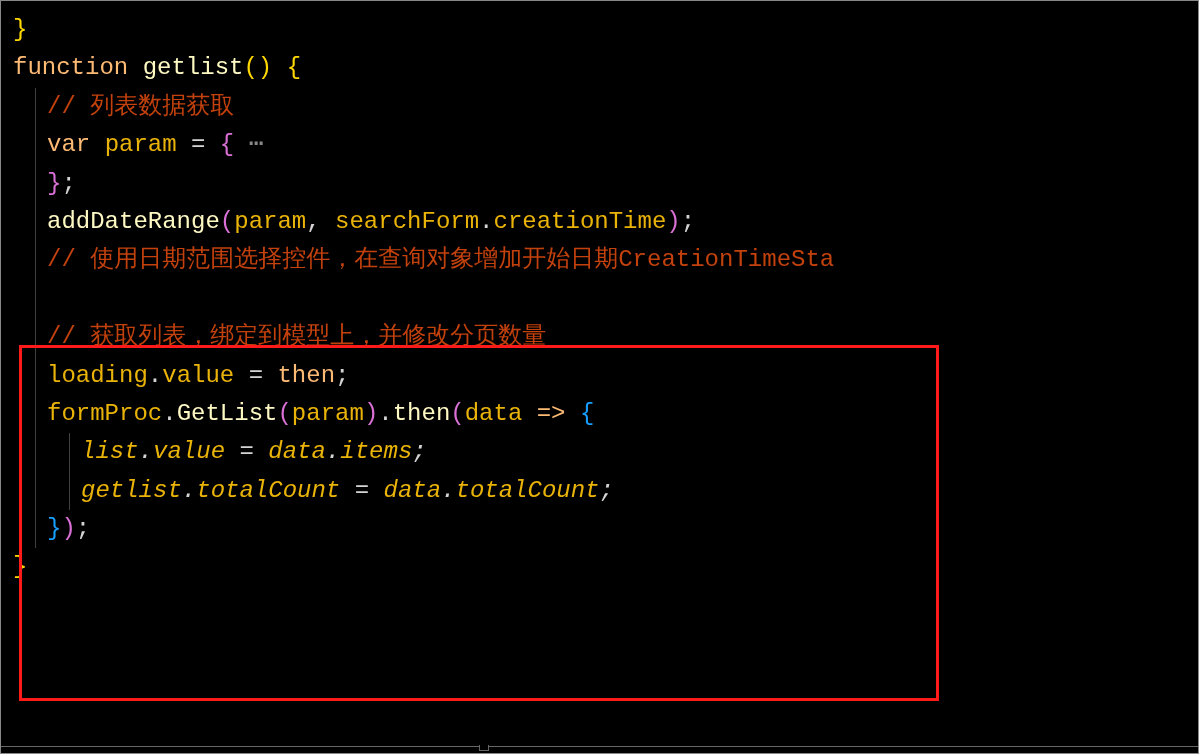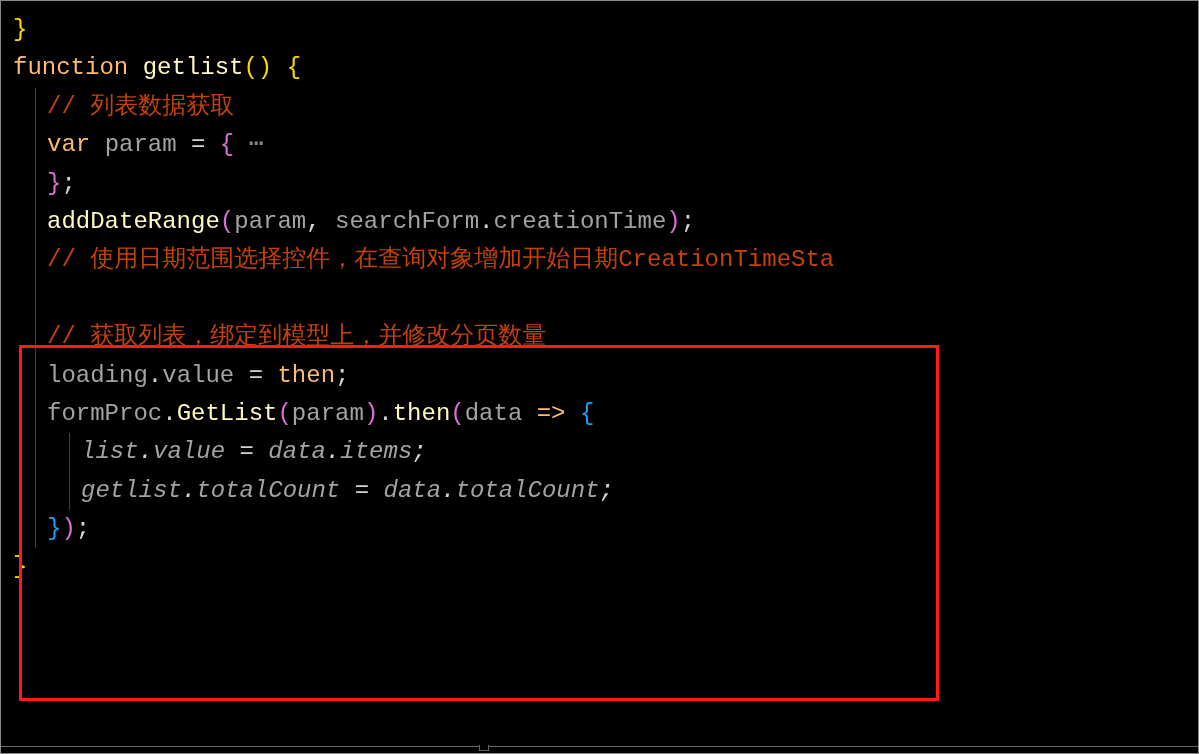--- a/index.html
+++ b/index.html
@@ -18,21 +18,21 @@
     background: #000;
     padding: 10px 0 0 12px;
     border: 1px solid #888;
     width: 1199px;
     height: 754px;
     position: relative;
   }
   .line { white-space: pre; }
   .kw-blue { color: #fdba74; }
   .fn-yellow { color: #fef9c3; }
-  .ident { color: #a3a3a3; }
+  .ident { color: #eab308; }
   .paren-yellow { color: #ffd700; }
   .paren-pink { color: #da70d6; }
   .paren-blue { color: #179fff; }
   .brace { color: #ffd700; }
   .punct { color: #d4d4d4; }
   .comment { color: #c2410c; }
   .folded { color: #888; }
   .indent1 { padding-left: 34px; position: relative; }
   .indent2 { padding-left: 68px; position: relative; font-style: italic; }
   .indent-guide::before {

